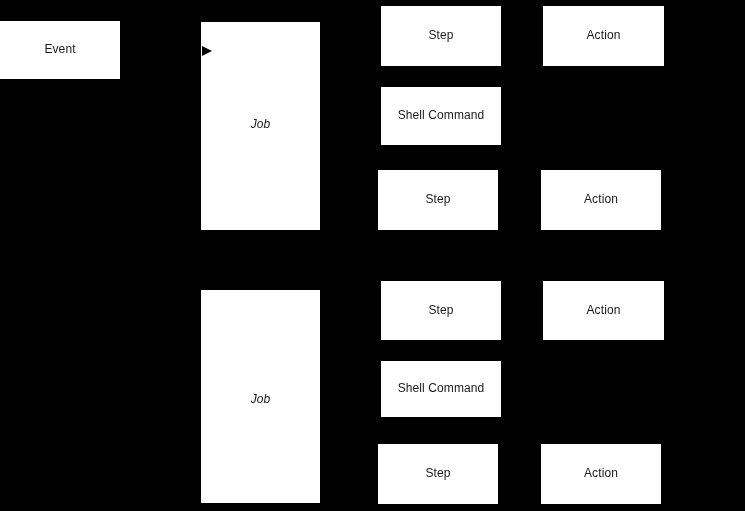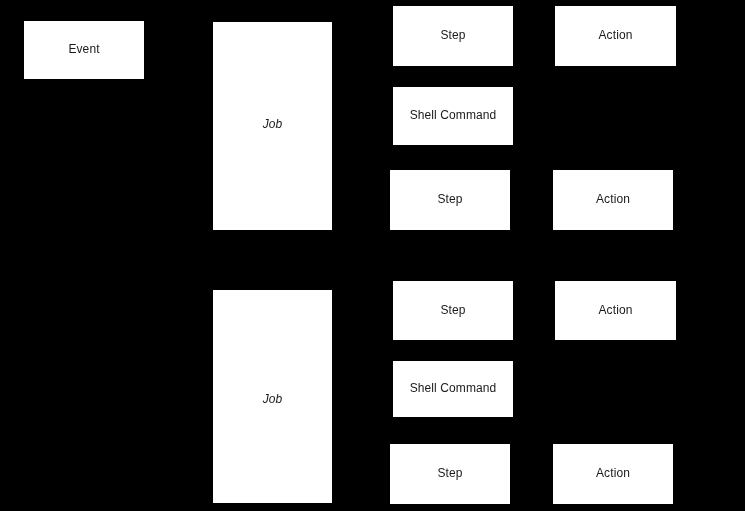--- a/index.html
+++ b/index.html
@@ -16,21 +16,20 @@
     overflow: hidden;
     font-family: "Liberation Sans", sans-serif;
   }
   .node {
     position: absolute;
     background: #ffffff;
     box-sizing: border-box;
     display: flex;
     align-items: center;
     justify-content: center;
-    margin-left: 12px;
   }
   .node-label {
     color: #1a1a1a;
     font-family: "Liberation Sans", sans-serif;
     font-size: 12px;
     line-height: 1.1;
     letter-spacing: 0.1px;
     text-align: center;
     white-space: nowrap;
     -webkit-font-smoothing: antialiased;
@@ -51,21 +50,21 @@
     border-top: 5px solid transparent;
     border-bottom: 5px solid transparent;
     border-left: 10px solid #000000;
   }
 </style>
 </head>
 <body>
 
 <div id="canvas" style="background: rgb(0, 0, 0);">
 
-  <div class="node" style="left: 12px; top: 21px; width: 120px; height: 58px; background: rgb(255, 255, 255);">
+  <div class="node" style="left: 0px; top: 21px; width: 120px; height: 58px; background: rgb(255, 255, 255);">
     <span class="node-label" style="color: rgb(26, 26, 26);">Event</span>
   </div>
 
   <div class="node tall" style="left: 201px; top: 22px; width: 119px; height: 208px; background: rgb(255, 255, 255);">
     <span class="node-label" style="color: rgb(26, 26, 26); top: 96px;">Job</span>
   </div>
 
   <div class="node" style="left: 381px; top: 6px; width: 120px; height: 60px; background: rgb(255, 255, 255);">
     <span class="node-label" style="color: rgb(26, 26, 26);">Step</span>
   </div>

